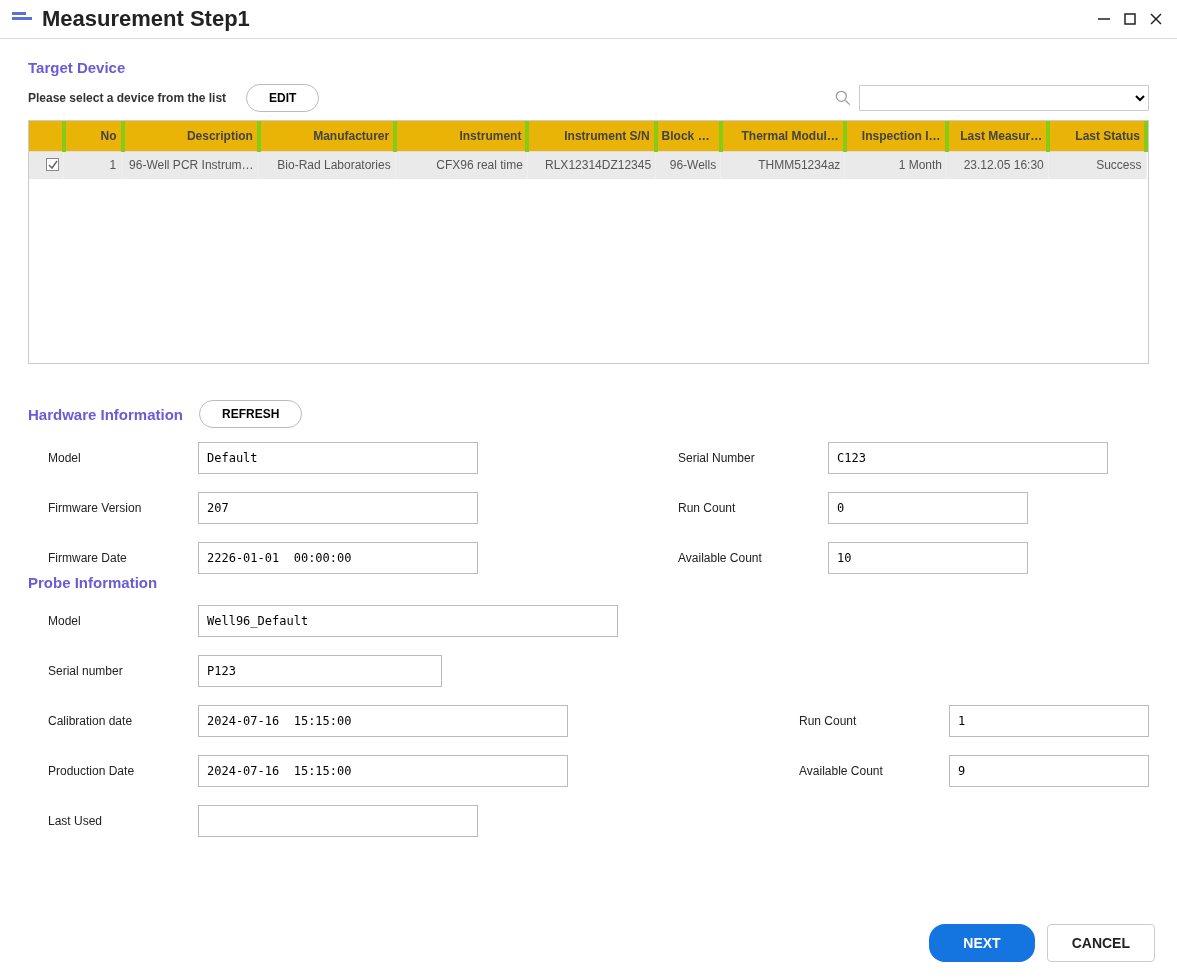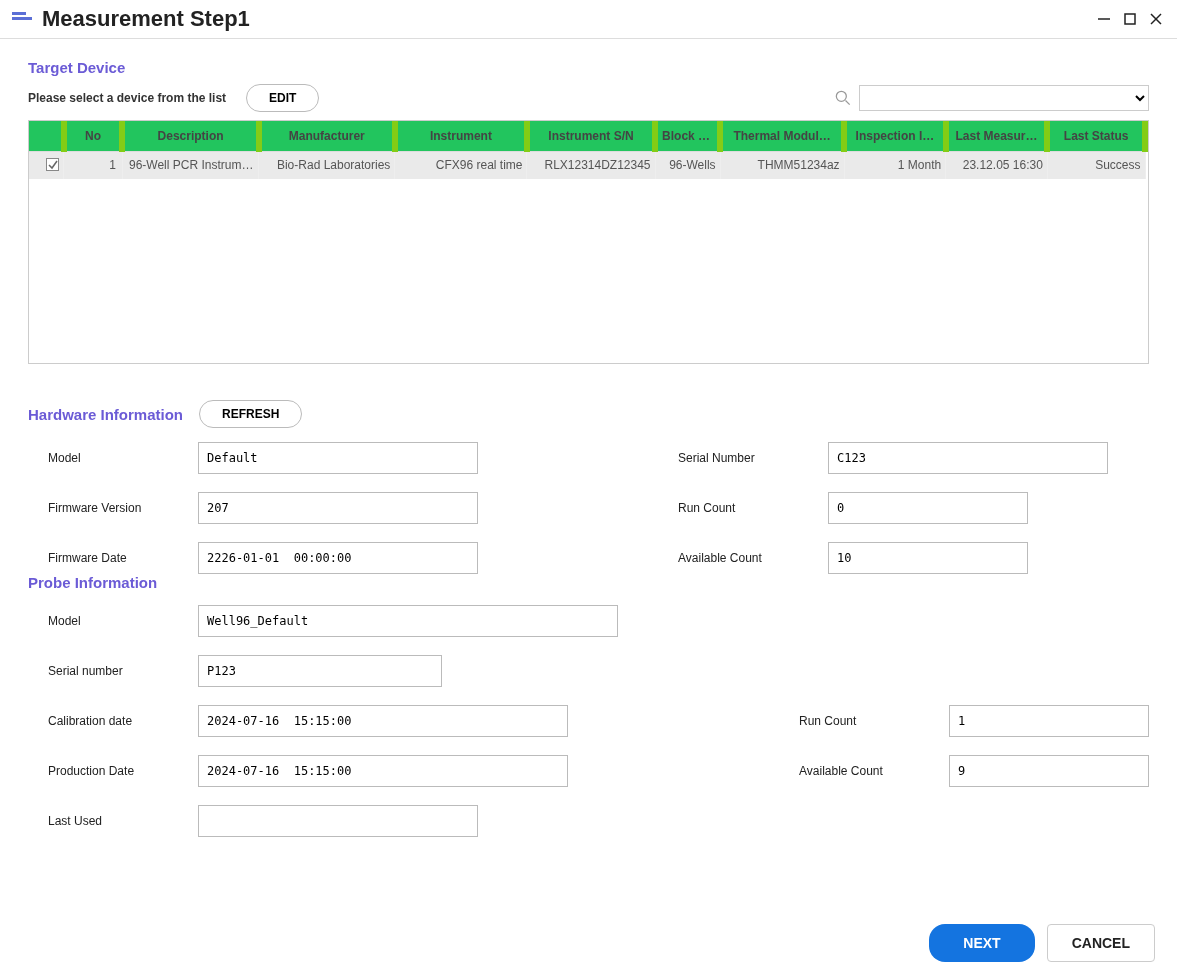--- a/index.html
+++ b/index.html
@@ -20,21 +20,21 @@
 
     .target-row { display: flex; align-items: center; gap: 20px; margin-bottom: 8px; }
     .target-text { font-size: 12px; font-weight: bold; }
     .btn-oval { border: 1px solid #bbb; background: #fff; border-radius: 16px; padding: 6px 22px; font-weight: bold; font-size: 12px; cursor: pointer; }
     .search-row { margin-left: auto; display: flex; align-items: center; gap: 6px; }
     .search-icon { width: 20px; height: 20px; color: #999; }
     .search-select { width: 290px; height: 26px; border: 1px solid #ccc; background: #fff; }
 
     .table-wrap { border: 1px solid #ccc; height: 244px; overflow: hidden; }
     table { border-collapse: collapse; width: 100%; table-layout: fixed; }
-    th { background: #22c55e; border-right: 6px solid #84cc16; border-bottom: 1px solid #ddd; padding: 8px 4px; font-size: 12px; font-weight: bold; color: #444; text-align: center; white-space: nowrap; overflow: hidden; text-overflow: ellipsis; }
+    th { background: #eab308; border-right: 4px solid #84cc16; border-bottom: 1px solid #ddd; padding: 8px 4px; font-size: 12px; font-weight: bold; color: #444; text-align: right; white-space: nowrap; overflow: hidden; text-overflow: ellipsis; }
     td { border-right: 1px solid #eee; padding: 6px 4px; font-size: 12px; color: #555; text-align: right; white-space: nowrap; overflow: hidden; text-overflow: ellipsis; background: #eaeaea; }
     .col-chk { width: 34px; }
     .col-no { width: 58px; }
     .col-desc { width: 134px; }
     .col-mfr { width: 134px; }
     .col-inst { width: 130px; }
     .col-sn { width: 126px; }
     .col-block { width: 64px; }
     .col-therm { width: 122px; }
     .col-insp { width: 100px; }

